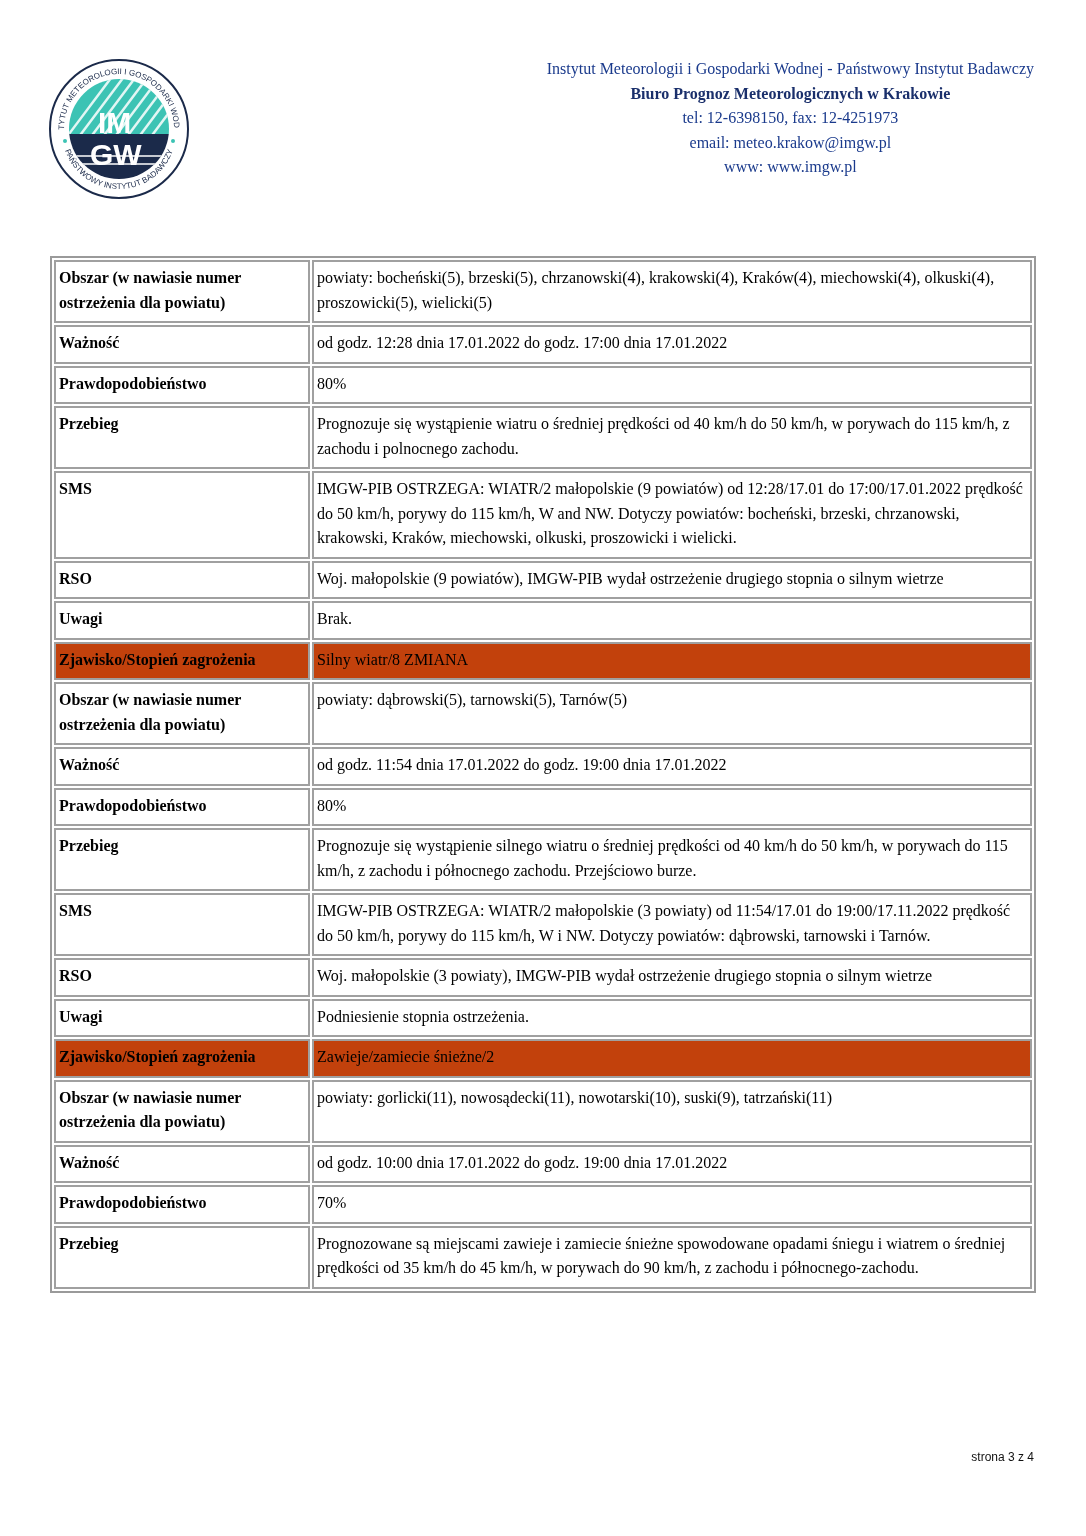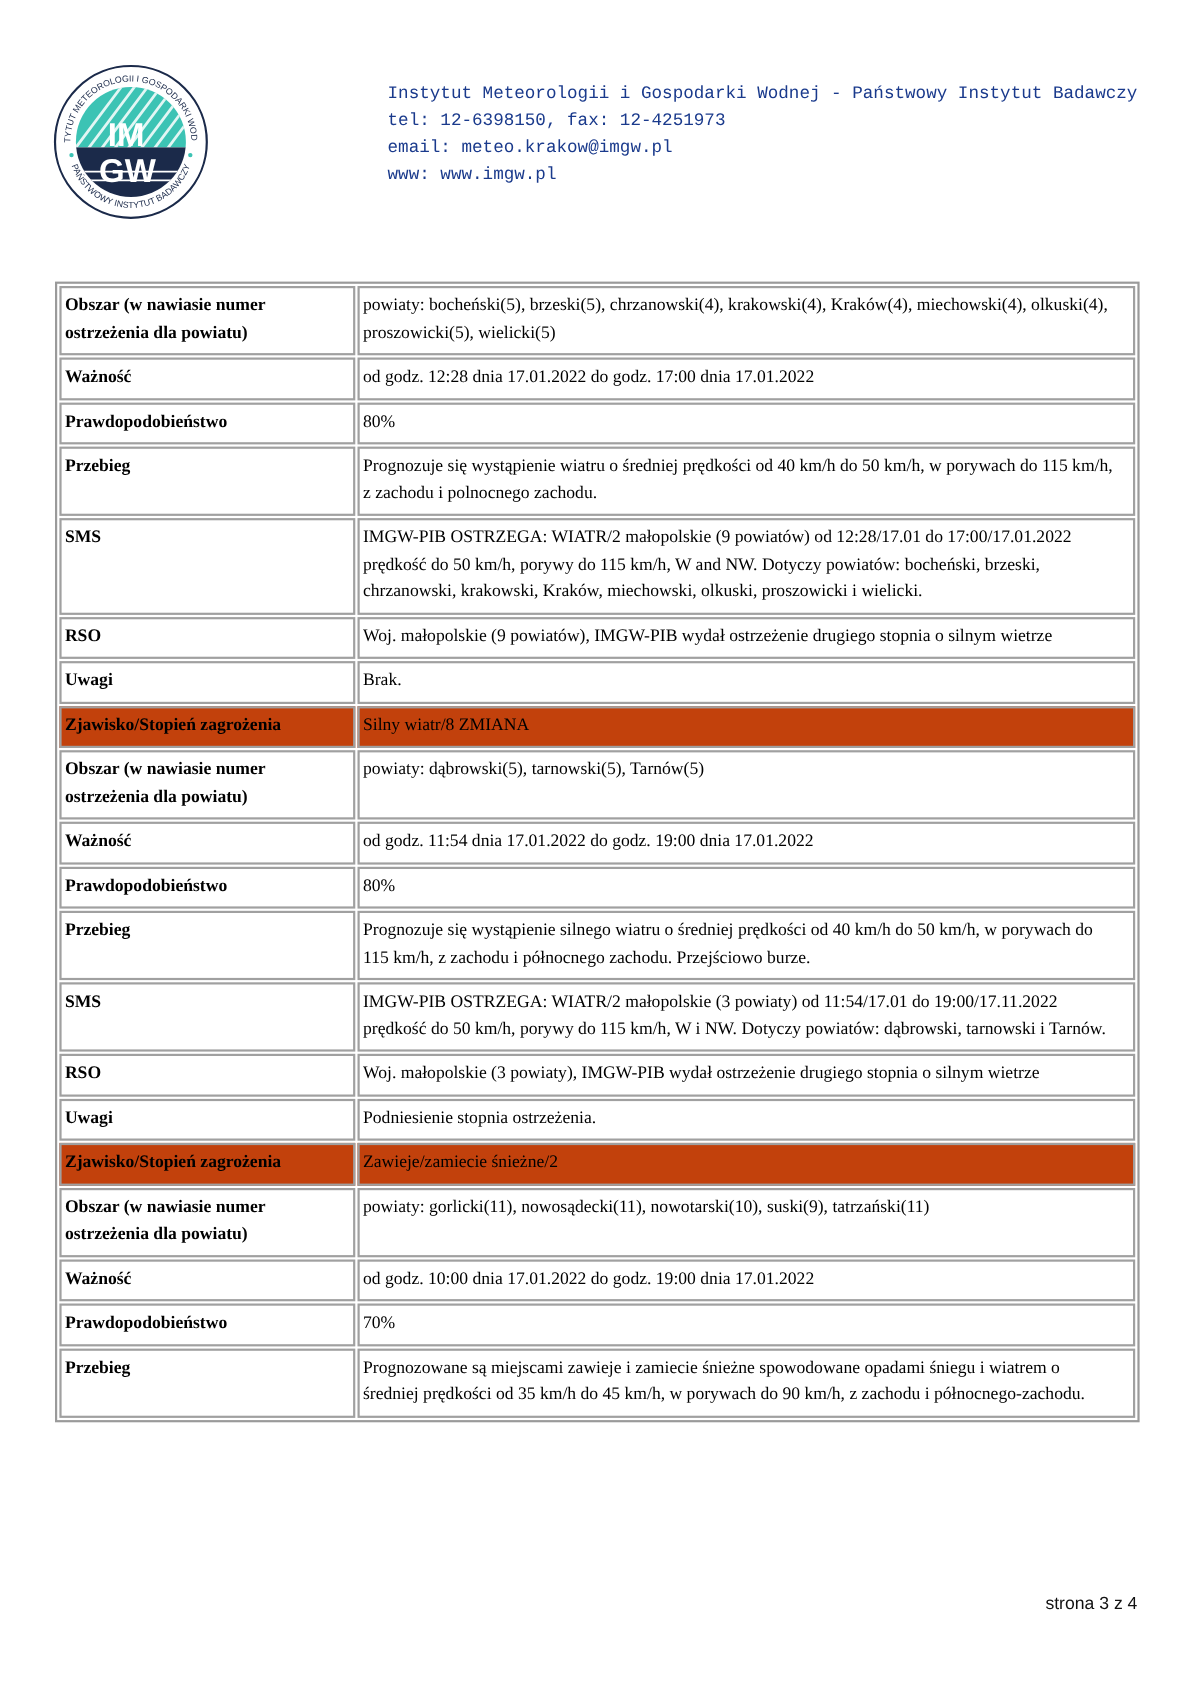--- a/index.html
+++ b/index.html
@@ -1,28 +1,28 @@
 <!DOCTYPE html>
 <html><head>
 <meta charset="utf-8">
 <style>
   html, body { margin: 0; padding: 0; background: #ffffff; }
   body { width: 1086px; height: 1536px; position: relative; overflow: hidden; }
   .logo { position: absolute; left: 48px; top: 58px; width: 142px; height: 142px; }
-  .header { position: absolute; right: 52px; top: 57px; text-align: left;
-    font-family: Liberation Mono, monospace; font-size: 16px; color: #1a3a8c; line-height: 24.5px; margin-top: 16px; }
+  .header { position: absolute; right: 52px; top: 57px; text-align: center;
+    font-family: Liberation Serif, serif; font-size: 16px; color: #1a3a8c; line-height: 24.5px; }
   .header .bold { font-weight: bold; color: #1a2f6b; }
   table.warn { position: absolute; left: 50px; top: 256px; width: 986px;
     border-collapse: separate; border-spacing: 2px; border: 2px solid #9a9a9a;
     font-family: "Liberation Serif", serif; font-size: 16px; color: #000; }
-  table.warn td { border: 2px solid #a0a0a0; padding: 4px 13px 6px 3px; vertical-align: top; line-height: 24.5px; }
+  table.warn td { border: 2px solid #a0a0a0; padding: 4px 0 6px 3px; vertical-align: top; line-height: 24.5px; }
   table.warn td.lbl { width: 249px; font-weight: bold; }
   table.warn tr.hl td { background: #c2410c; }
   .footer { position: absolute; right: 52px; top: 1450px;
-    font-family: "Liberation Sans", sans-serif; font-size: 16px; color: #111; }
+    font-family: "Liberation Sans", sans-serif; font-size: 12px; color: #111; }
 </style>
 </head>
 <body>
 
 <div class="logo">
   <svg width="142" height="142" viewBox="0 0 142 142">
     <defs>
       <clipPath id="inner">
           <circle cx="71" cy="71" r="50"></circle>
         </clipPath>
@@ -52,20 +52,21 @@
     <text x="42" y="107" font-family="Liberation Sans, sans-serif" font-weight="bold" font-size="30" fill="#fff">GW</text>
     <text font-family="Liberation Sans, sans-serif" font-size="8" fill="#1b2a4a"><textPath href="#arcTop" startOffset="50%" text-anchor="middle">INSTYTUT METEOROLOGII I GOSPODARKI WODNEJ</textPath></text>
     <text font-family="Liberation Sans, sans-serif" font-size="8" fill="#1b2a4a"><textPath href="#arcBot" startOffset="50%" text-anchor="middle">PAŃSTWOWY INSTYTUT BADAWCZY</textPath></text>
     <circle cx="17" cy="83" r="2" fill="#3cc3b4"></circle>
       <circle cx="125" cy="83" r="2" fill="#3cc3b4"></circle>
   </svg>
 </div>
 
 <div class="header">
   <div>Instytut Meteorologii i Gospodarki Wodnej - Państwowy Instytut Badawczy</div>
+  <div class="bold">Biuro Prognoz Meteorologicznych w Krakowie</div>
   <div>tel: 12-6398150, fax: 12-4251973</div>
   <div>email: meteo.krakow@imgw.pl</div>
   <div>www: www.imgw.pl</div>
 </div>
 
 <table class="warn">
   <tbody id="warn-body">
       <tr>
         <td class="lbl">Obszar (w nawiasie numer ostrzeżenia dla powiatu)</td>
         <td>powiaty: bocheński(5), brzeski(5), chrzanowski(4), krakowski(4), Kraków(4), miechowski(4), olkuski(4), proszowicki(5), wielicki(5)</td>

